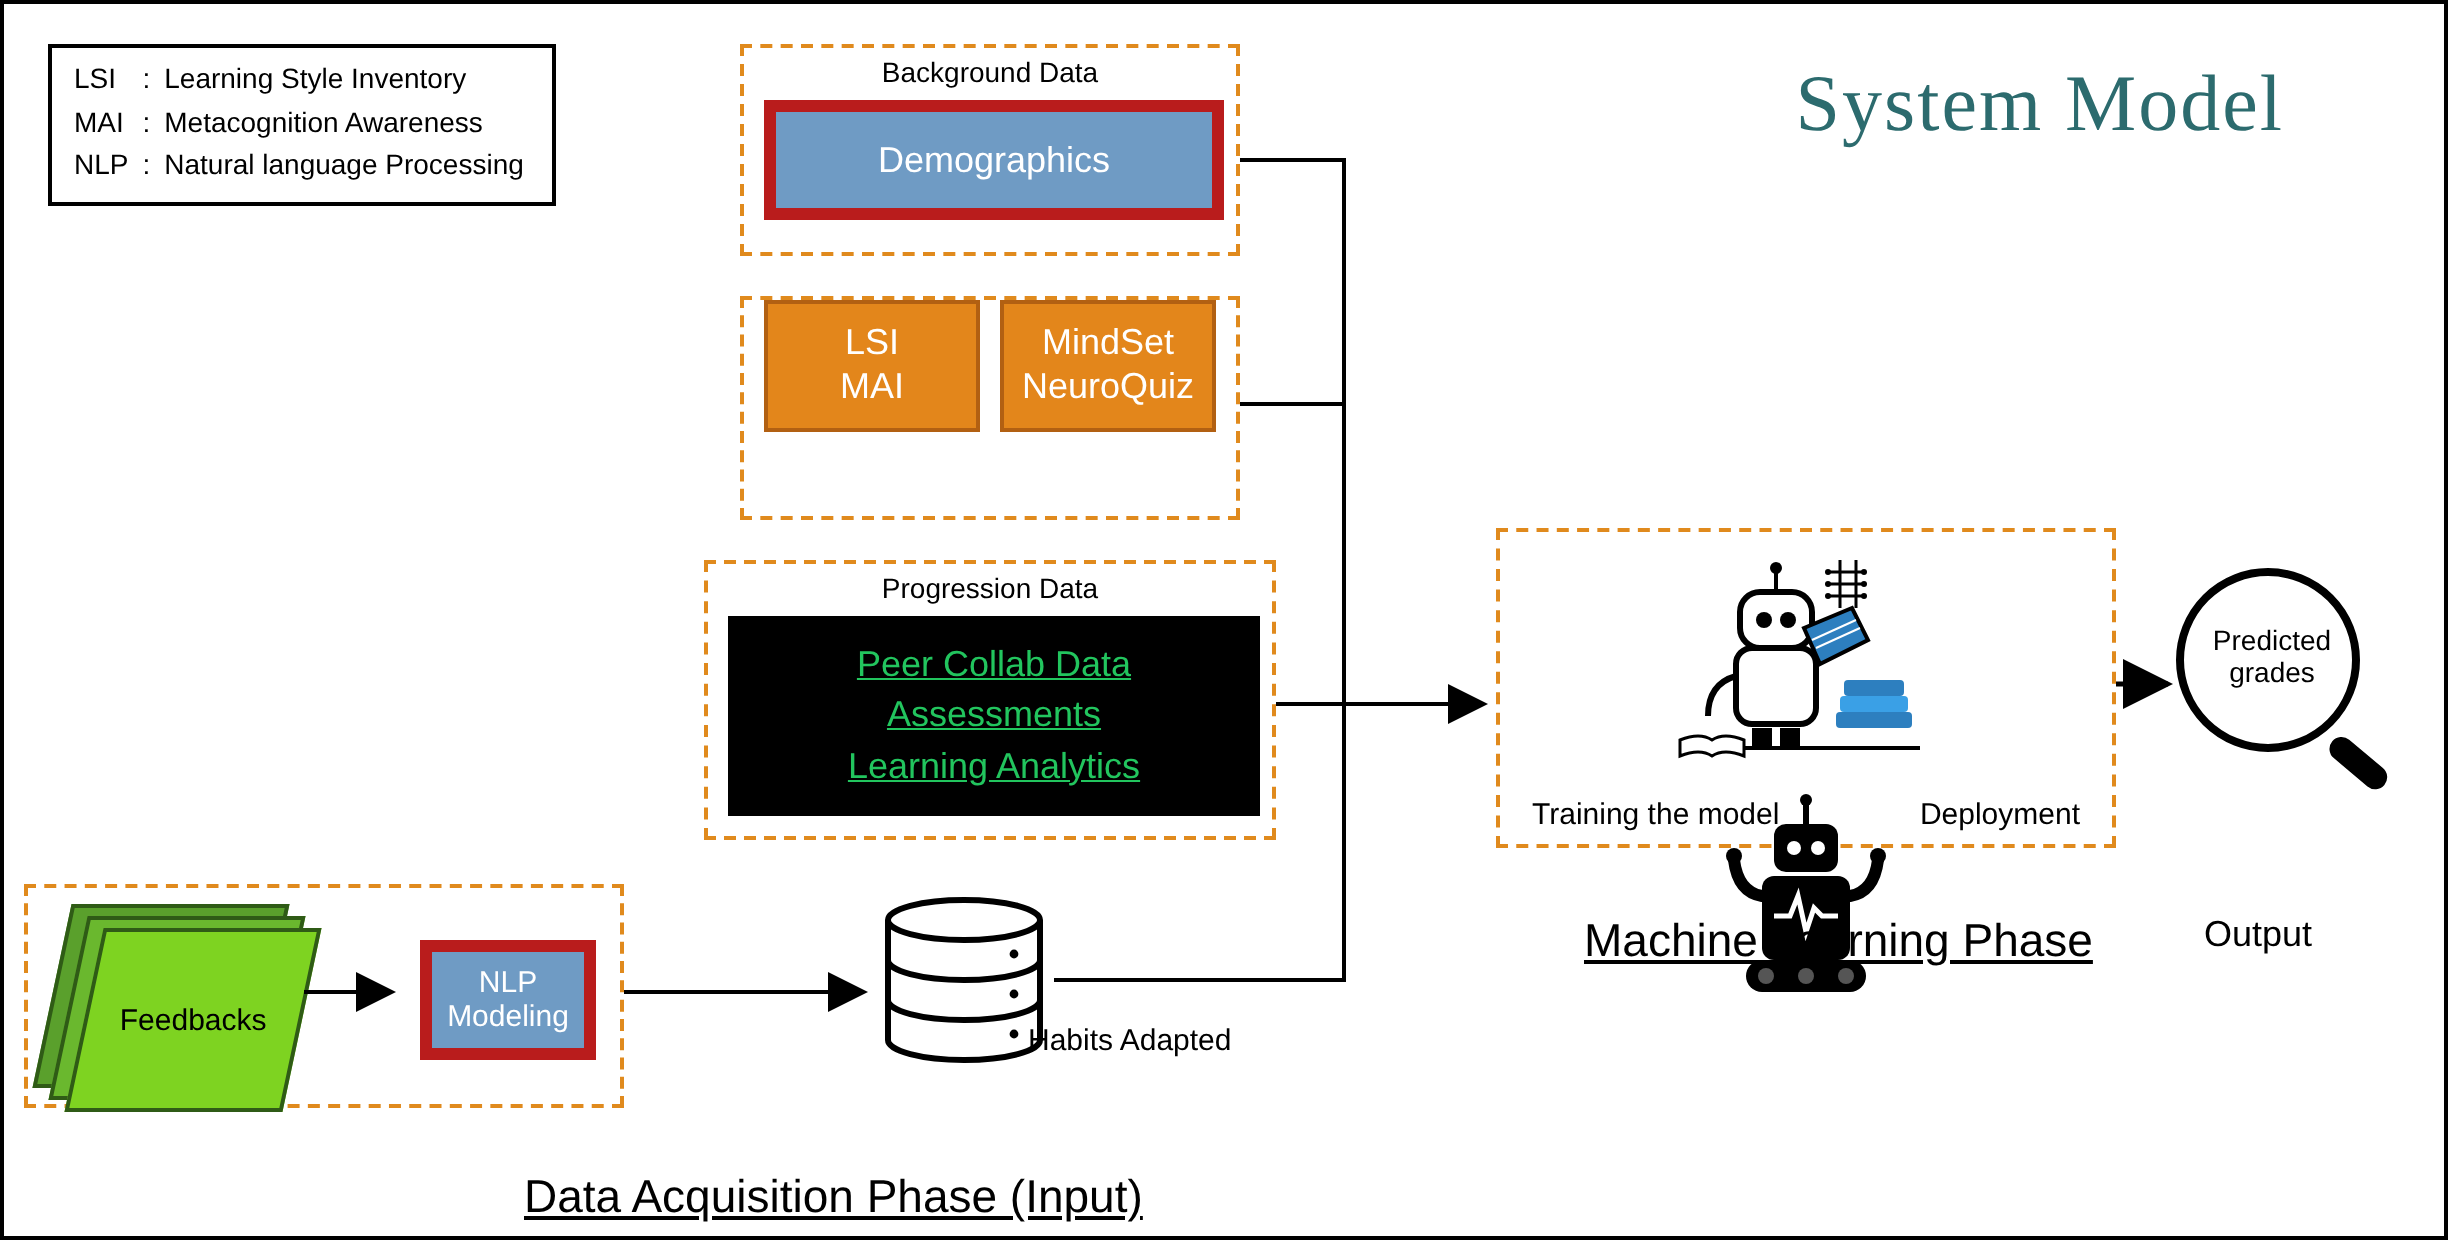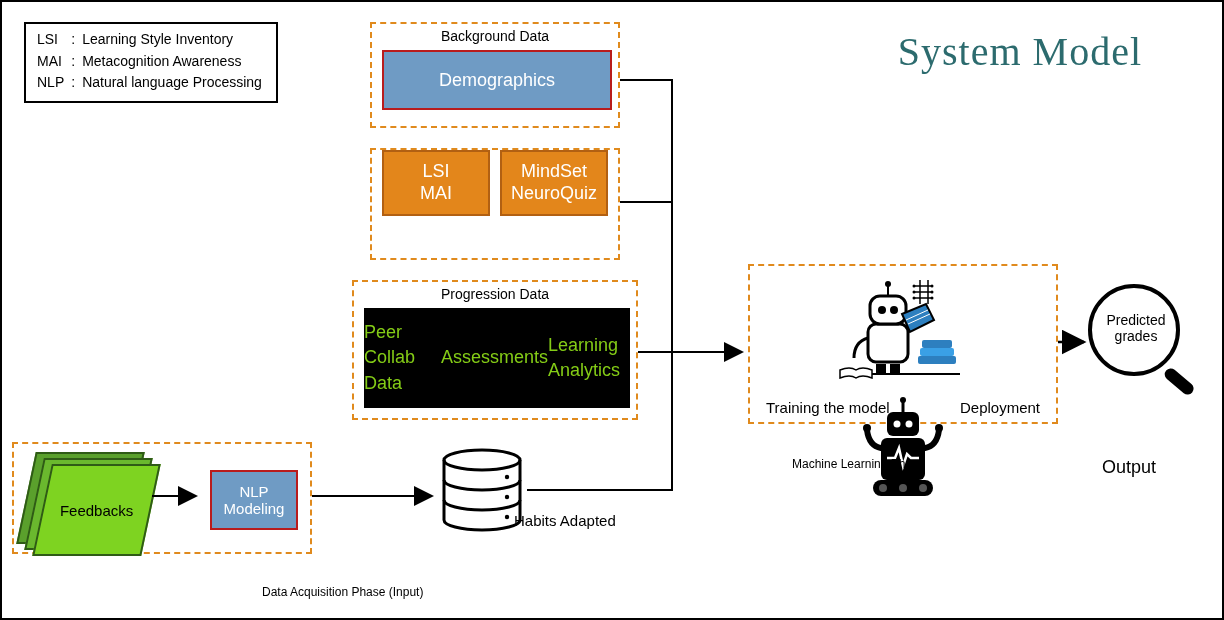--- a/index.html
+++ b/index.html
@@ -36,44 +36,45 @@
     border: 2px dashed #e08a1d;
     box-sizing: border-box;
   }
   .section-label {
     font-size: 14px;
     text-align: center;
     padding: 4px 0 6px 0;
   }
   .blue-box {
     background: #6f9bc4;
-    border: 2px solid #b91c1c;
+    border: 6px solid #b91c1c;
     color: #fff;
     font-size: 18px;
     display:flex; align-items:center; justify-content:center;
     box-sizing: border-box;
   }
   .orange-box {
     background: #e3861b;
     border: 2px solid #b26012;
     color: #fff;
     font-size: 18px;
     display:flex; flex-direction:column; align-items:center; justify-content:center;
     box-sizing: border-box;
     line-height: 1.2;
   }
   .black-box {
     background: #000;
-    color: #84cc16;
+    color: #22c55e;
     font-size: 18px;
-    display:flex; flex-direction:row; align-items:center; justify-content:center;
+    display:flex; flex-direction:column; align-items:center; justify-content:center;
     box-sizing: border-box;
     line-height: 1.4;
-  }
-  .phase-label { font-size: 12px; }
+    text-decoration: underline;
+  }
+  .phase-label { font-size: 23px; text-decoration: underline; }
   .output-label { font-size: 18px; }
   .habits-label { font-size: 15px; }
   .ml-caption { font-size: 15px; }
   svg { position: absolute; top: 0; left: 0; }
 </style>
 </head>
 <body>
 
 <div class="canvas">
 

